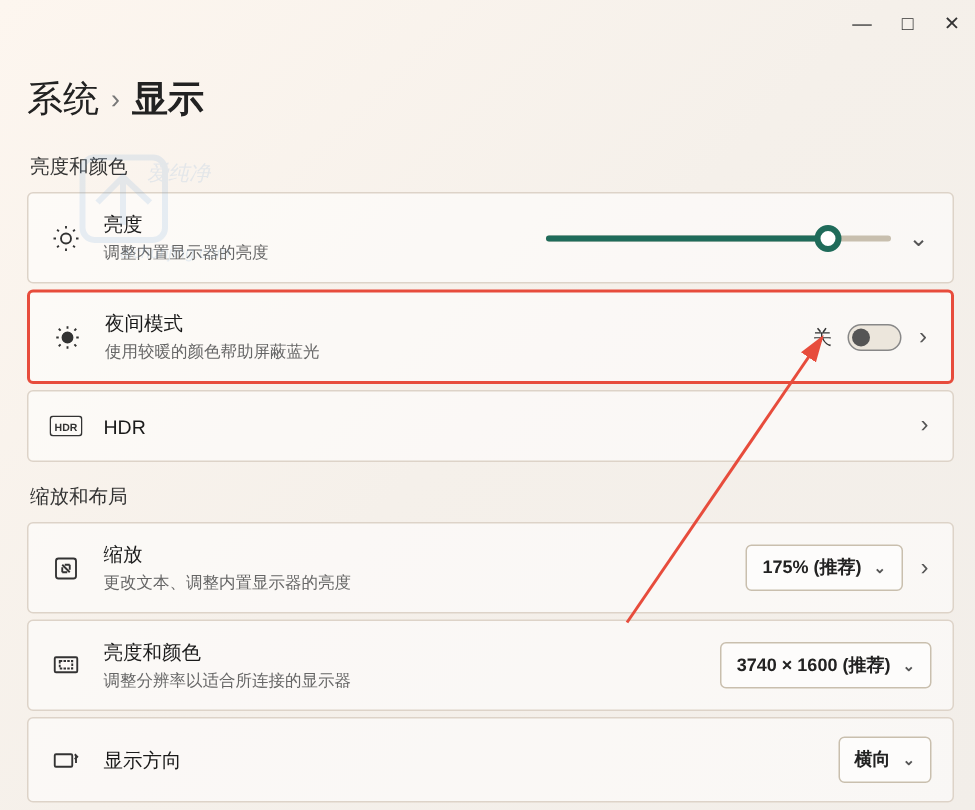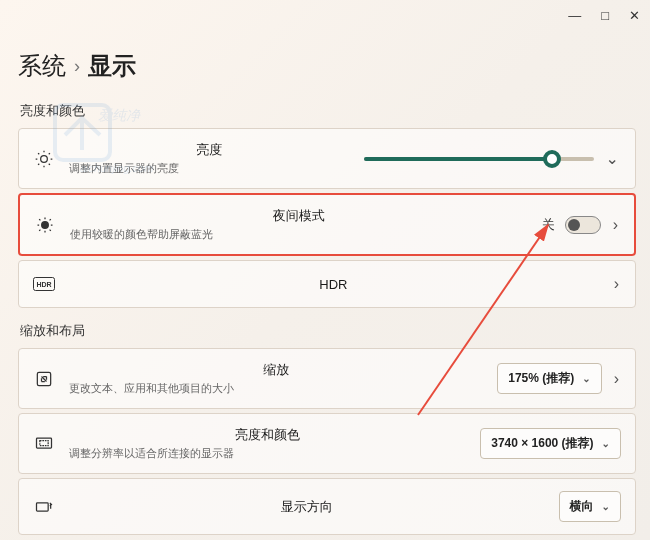--- a/index.html
+++ b/index.html
@@ -9,21 +9,21 @@
 .content { padding: 50px 14px 0 18px; }
 .breadcrumb { display: flex; align-items: center; gap: 8px; margin-bottom: 20px; }
 .breadcrumb .crumb { font-size: 24px; color: #222; }
 .breadcrumb .sep { font-size: 18px; color: #777; }
 .breadcrumb .current { font-weight: 600; }
 .section-label { font-size: 13px; color: #333; margin: 14px 2px 8px; }
 .card { background: rgba(255,255,255,0.55); border: 1px solid #ddd3c8; border-radius: 4px; padding: 12px 14px; margin-bottom: 4px; display: flex; align-items: center; gap: 14px; }
 .card.highlighted { border: 2px solid #e74c3c; }
 .card-icon { width: 22px; height: 22px; flex-shrink: 0; display: flex; align-items: center; justify-content: center; color: #333; }
 .card-text { flex: 1; min-width: 0; }
-.card-title { font-size: 13px; color: #1a1a1a; text-align: center; }
+.card-title { font-size: 13px; color: #1a1a1a; }
 .card-sub { font-size: 11px; color: #666; margin-top: 2px; }
 .card-right { display: flex; align-items: center; gap: 10px; flex-shrink: 0; }
 .slider { width: 230px; height: 4px; background: #c8bfae; border-radius: 2px; position: relative; }
 .slider-fill { position: absolute; left: 0; top: 0; height: 100%; background: #1f6b5a; border-radius: 2px; }
 .slider-thumb { position: absolute; top: 50%; transform: translate(-50%,-50%); width: 18px; height: 18px; border-radius: 50%; background: #fff; border: 4px solid #1f6b5a; }
 .expand { color: #555; padding: 0 2px; }
 .toggle-label { font-size: 13px; color: #333; }
 .toggle { width: 36px; height: 18px; border-radius: 9px; border: 1px solid #888; background: #ece6dc; position: relative; }
 .toggle-knob { position: absolute; left: 2px; top: 2px; width: 12px; height: 12px; border-radius: 50%; background: #555; }
 .select { border: 1px solid #c9bfae; background: rgba(255,255,255,0.6); border-radius: 4px; padding: 6px 10px; font-size: 12px; color: #222; display: flex; align-items: center; gap: 8px; font-weight: bold; }
@@ -116,21 +116,21 @@
 
   <div class="card">
     <span class="card-icon">
       <svg width="20" height="20" viewBox="0 0 24 24" fill="none" stroke="currentColor" stroke-width="1.5">
           <rect x="4" y="4" width="16" height="16" rx="2"></rect>
           <path d="M9 9l6 6M15 9v4M15 9h-4M9 15v-4M9 15h4" stroke-dasharray="0"></path>
         </svg>
     </span>
     <div class="card-text">
       <div class="card-title">缩放</div>
-      <div class="card-sub">更改文本、应用和其他项目的大小</div>
+      <div class="card-sub">更改文本、调整内置显示器的亮度</div>
     </div>
     <div class="card-right">
       <div class="select">
         <span>175% (推荐)</span>
         <span class="chev">⌄</span>
       </div>
       <span class="expand">›</span>
     </div>
   </div>
 

